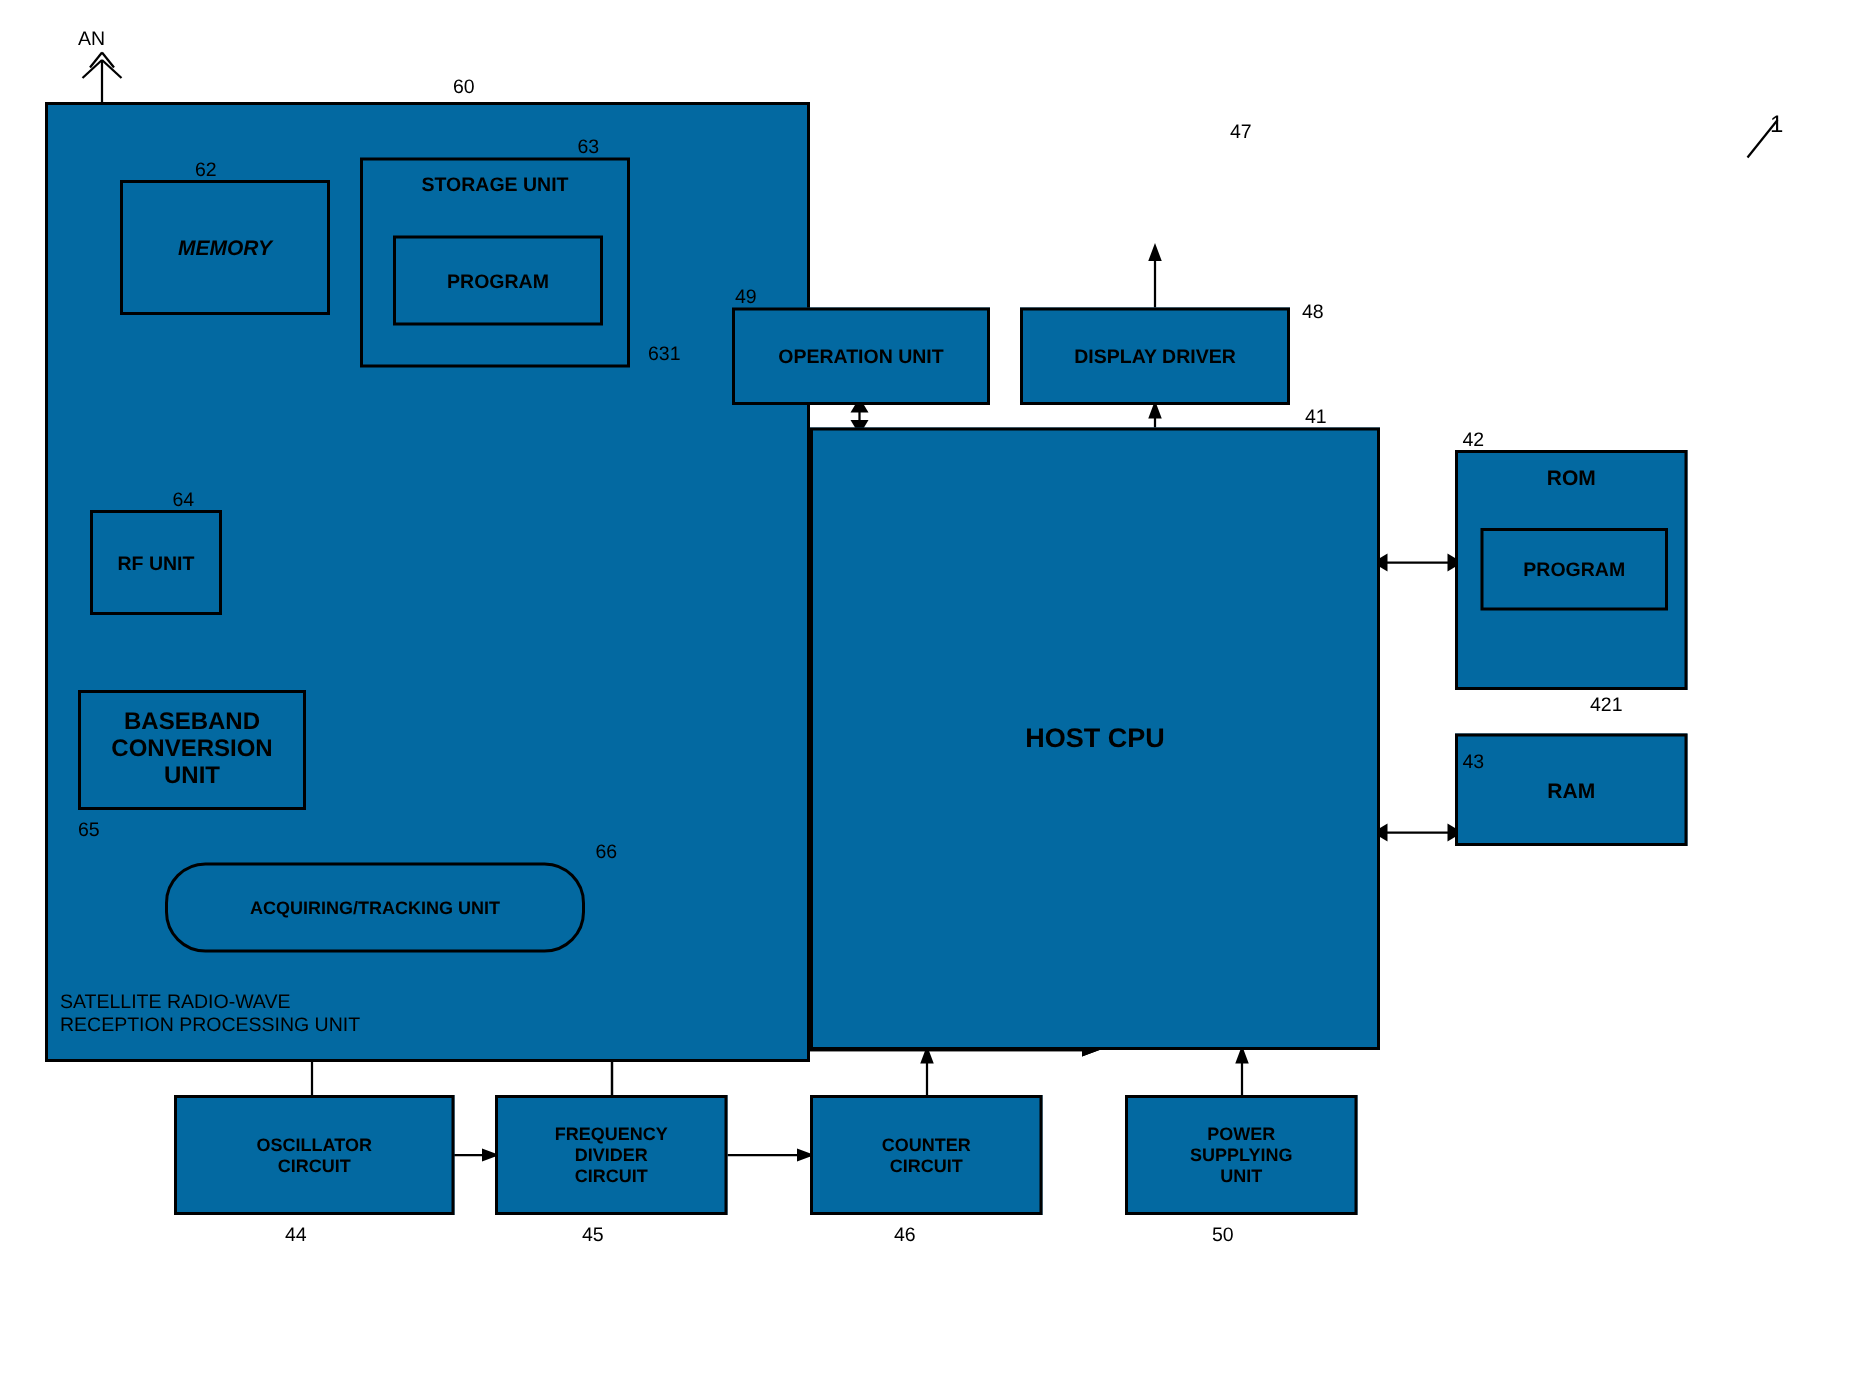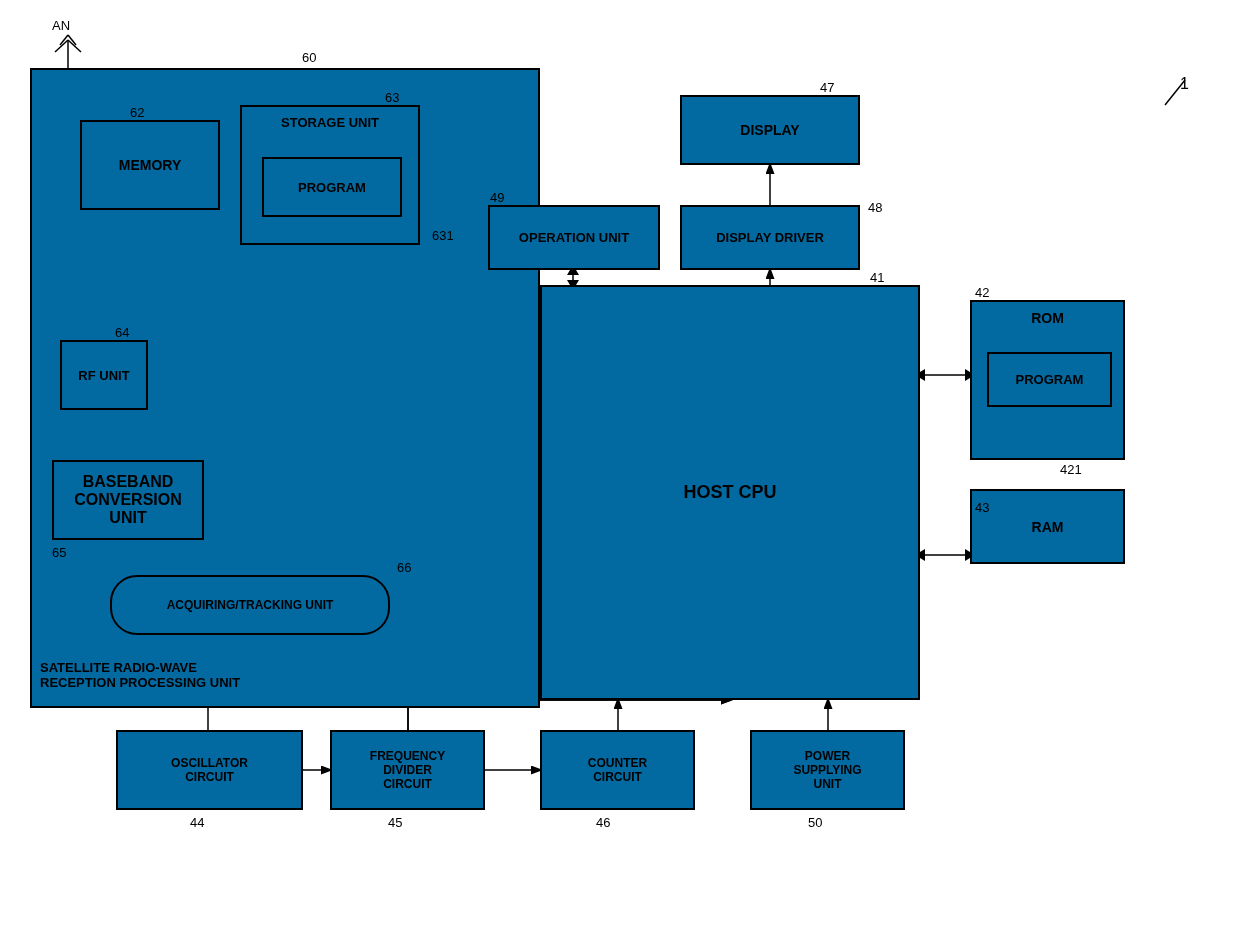--- a/index.html
+++ b/index.html
@@ -24,21 +24,21 @@
       display: flex;
       align-items: center;
       justify-content: center;
       text-align: center;
       font-size: 13px;
       font-weight: bold;
     }
     .label {
       position: absolute;
       font-size: 13px;
-      font-weight: bold;
+      font-weight: normal;
       text-align: center;
     }
     .ref {
       position: absolute;
       font-size: 13px;
       font-weight: normal;
     }
     
     svg.arrows {
       position: absolute;
@@ -136,21 +136,21 @@
 
   <div class="box" style="left:30px; top:68px; width:510px; height:640px; font-size:13px; align-items:flex-end; justify-content:flex-start; padding:6px;">
   </div>
 
   <div class="label" style="left:40px; top:660px; font-size:13px; text-align:left;">
     SATELLITE RADIO-WAVE<br>RECEPTION PROCESSING UNIT
   </div>
 
   <div class="ref" style="left:302px; top:50px;">60</div>
 
-  <div class="box" style="left:80px; top:120px; width:140px; height:90px; font-size:14px;">
+  <div class="box" style="left:80px; top:120px; width:140px; height:90px; font-size:14px;font-style:italic;">
     MEMORY
   </div>
   <div class="ref" style="left:130px; top:105px;">62</div>
 
   <div class="box" style="left:240px; top:105px; width:180px; height:140px; font-size:13px; align-items:flex-start; padding-top:8px;">
     <span style="position:absolute; top:8px; left:0; right:0; text-align:center; font-size:13px; font-weight:bold;">STORAGE UNIT</span>
 
     <div class="box" style="position:absolute; left:20px; top:50px; width:140px; height:60px; font-size:13px;">
       PROGRAM
     </div>
@@ -172,23 +172,20 @@
   <div class="box" style="left:110px; top:575px; width:280px; height:60px; font-size:12px;border-radius:27px;">
     ACQUIRING/TRACKING UNIT
   </div>
   <div class="ref" style="left:397px; top:560px;">66</div>
 
   <div class="box" style="left:540px; top:285px; width:380px; height:415px; font-size:18px; font-weight:bold; align-items:center; justify-content:center;">
     HOST CPU
   </div>
   <div class="ref" style="left:870px; top:270px;">41</div>
 
-  <div class="box" style="left:680px; top:95px; width:180px; height:70px; font-size:14px;">
-    DISPLAY
-  </div>
   <div class="ref" style="left:820px; top:80px;">47</div>
 
   <div class="box" style="left:680px; top:205px; width:180px; height:65px; font-size:13px;">
     DISPLAY DRIVER
   </div>
   <div class="ref" style="left:868px; top:200px;">48</div>
 
   <div class="box" style="left:488px; top:205px; width:172px; height:65px; font-size:13px;">
     OPERATION UNIT
   </div>

